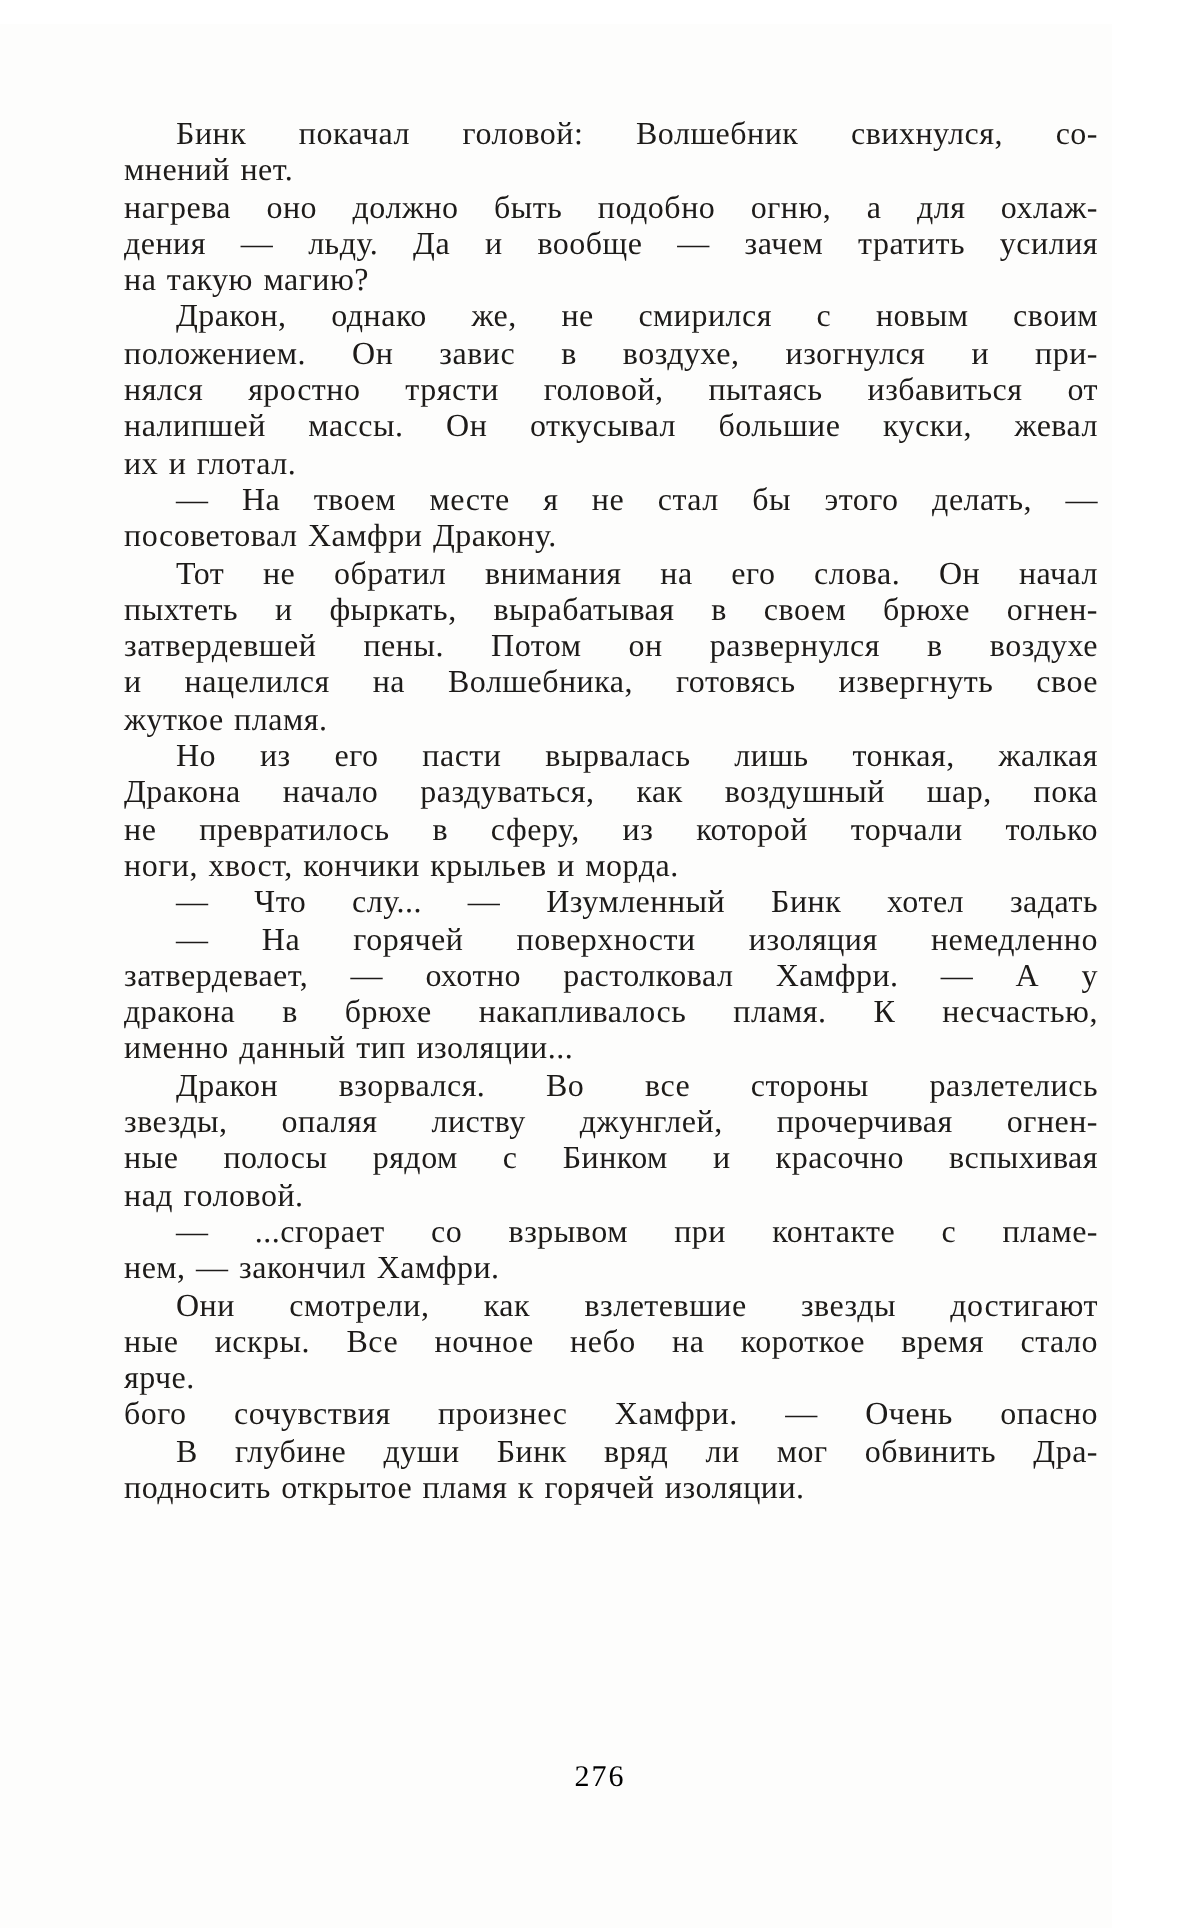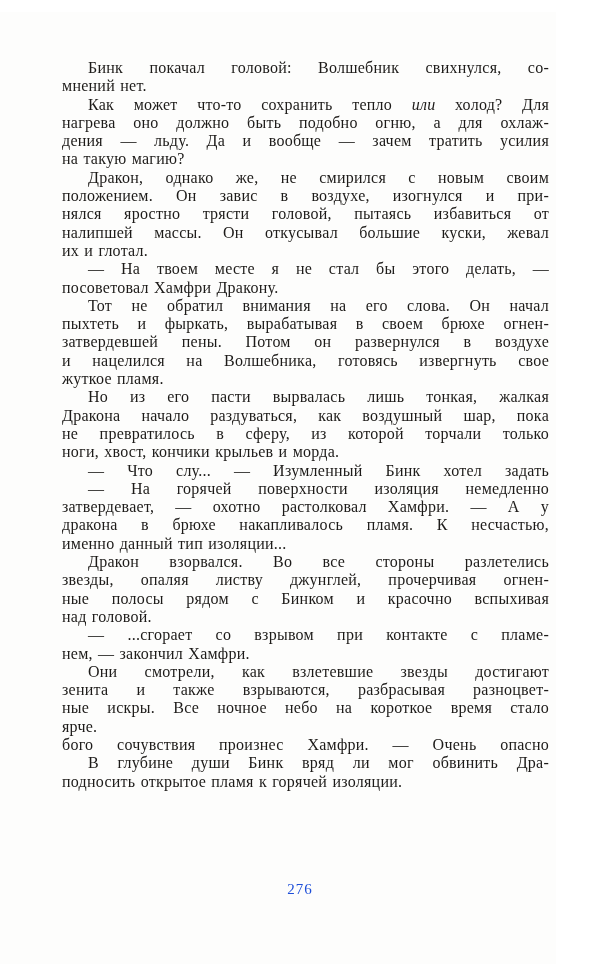--- a/index.html
+++ b/index.html
@@ -45,31 +45,30 @@
     font-style: italic;
   }
   .page-number {
     position: absolute;
     left: 0;
     top: 869px;
     width: 600px;
     text-align: center;
     font-size: 15px;
     letter-spacing: 1px;
-    color: #1d4ed8;
+    color: #000000;
   }
 </style>
 </head>
 <body>
 
 <div class="page">
   <div class="text-block">
       <div class="line ind just"><span>Бинк покачал головой: Волшебник свихнулся, со-</span></div>
       <div class="line"><span>мнений нет.</span></div>
-      <div class="line ind just"><span>Как может что-то сохранить тепло </span><i>или</i><span> холод? Для</span></div>
       <div class="line just"><span>нагрева оно должно быть подобно огню, а для охлаж-</span></div>
       <div class="line just"><span>дения — льду. Да и вообще — зачем тратить усилия</span></div>
       <div class="line"><span>на такую магию?</span></div>
       <div class="line ind just"><span>Дракон, однако же, не смирился с новым своим</span></div>
       <div class="line just"><span>положением. Он завис в воздухе, изогнулся и при-</span></div>
       <div class="line just"><span>нялся яростно трясти головой, пытаясь избавиться от</span></div>
       <div class="line just"><span>налипшей массы. Он откусывал большие куски, жевал</span></div>
       <div class="line"><span>их и глотал.</span></div>
       <div class="line ind just"><span>— На твоем месте я не стал бы этого делать, —</span></div>
       <div class="line"><span>посоветовал Хамфри Дракону.</span></div>
@@ -87,21 +86,20 @@
       <div class="line just"><span>затвердевает, — охотно растолковал Хамфри. — А у</span></div>
       <div class="line just"><span>дракона в брюхе накапливалось пламя. К несчастью,</span></div>
       <div class="line"><span>именно данный тип изоляции...</span></div>
       <div class="line ind just"><span>Дракон взорвался. Во все стороны разлетелись</span></div>
       <div class="line just"><span>звезды, опаляя листву джунглей, прочерчивая огнен-</span></div>
       <div class="line just"><span>ные полосы рядом с Бинком и красочно вспыхивая</span></div>
       <div class="line"><span>над головой.</span></div>
       <div class="line ind just"><span>— ...сгорает со взрывом при контакте с пламе-</span></div>
       <div class="line"><span>нем, — закончил Хамфри.</span></div>
       <div class="line ind just"><span>Они смотрели, как взлетевшие звезды достигают</span></div>
-      <div class="line just"><span>зенита и также взрываются, разбрасывая разноцвет-</span></div>
       <div class="line just"><span>ные искры. Все ночное небо на короткое время стало</span></div>
       <div class="line"><span>ярче.</span></div>
       <div class="line just"><span>бого сочувствия произнес Хамфри. — Очень опасно</span></div>
       <div class="line ind just"><span>В глубине души Бинк вряд ли мог обвинить Дра-</span></div>
       <div class="line"><span>подносить открытое пламя к горячей изоляции.</span></div>
     </div>
   <div class="page-number">276</div>
 </div>
 
 </body></html>

